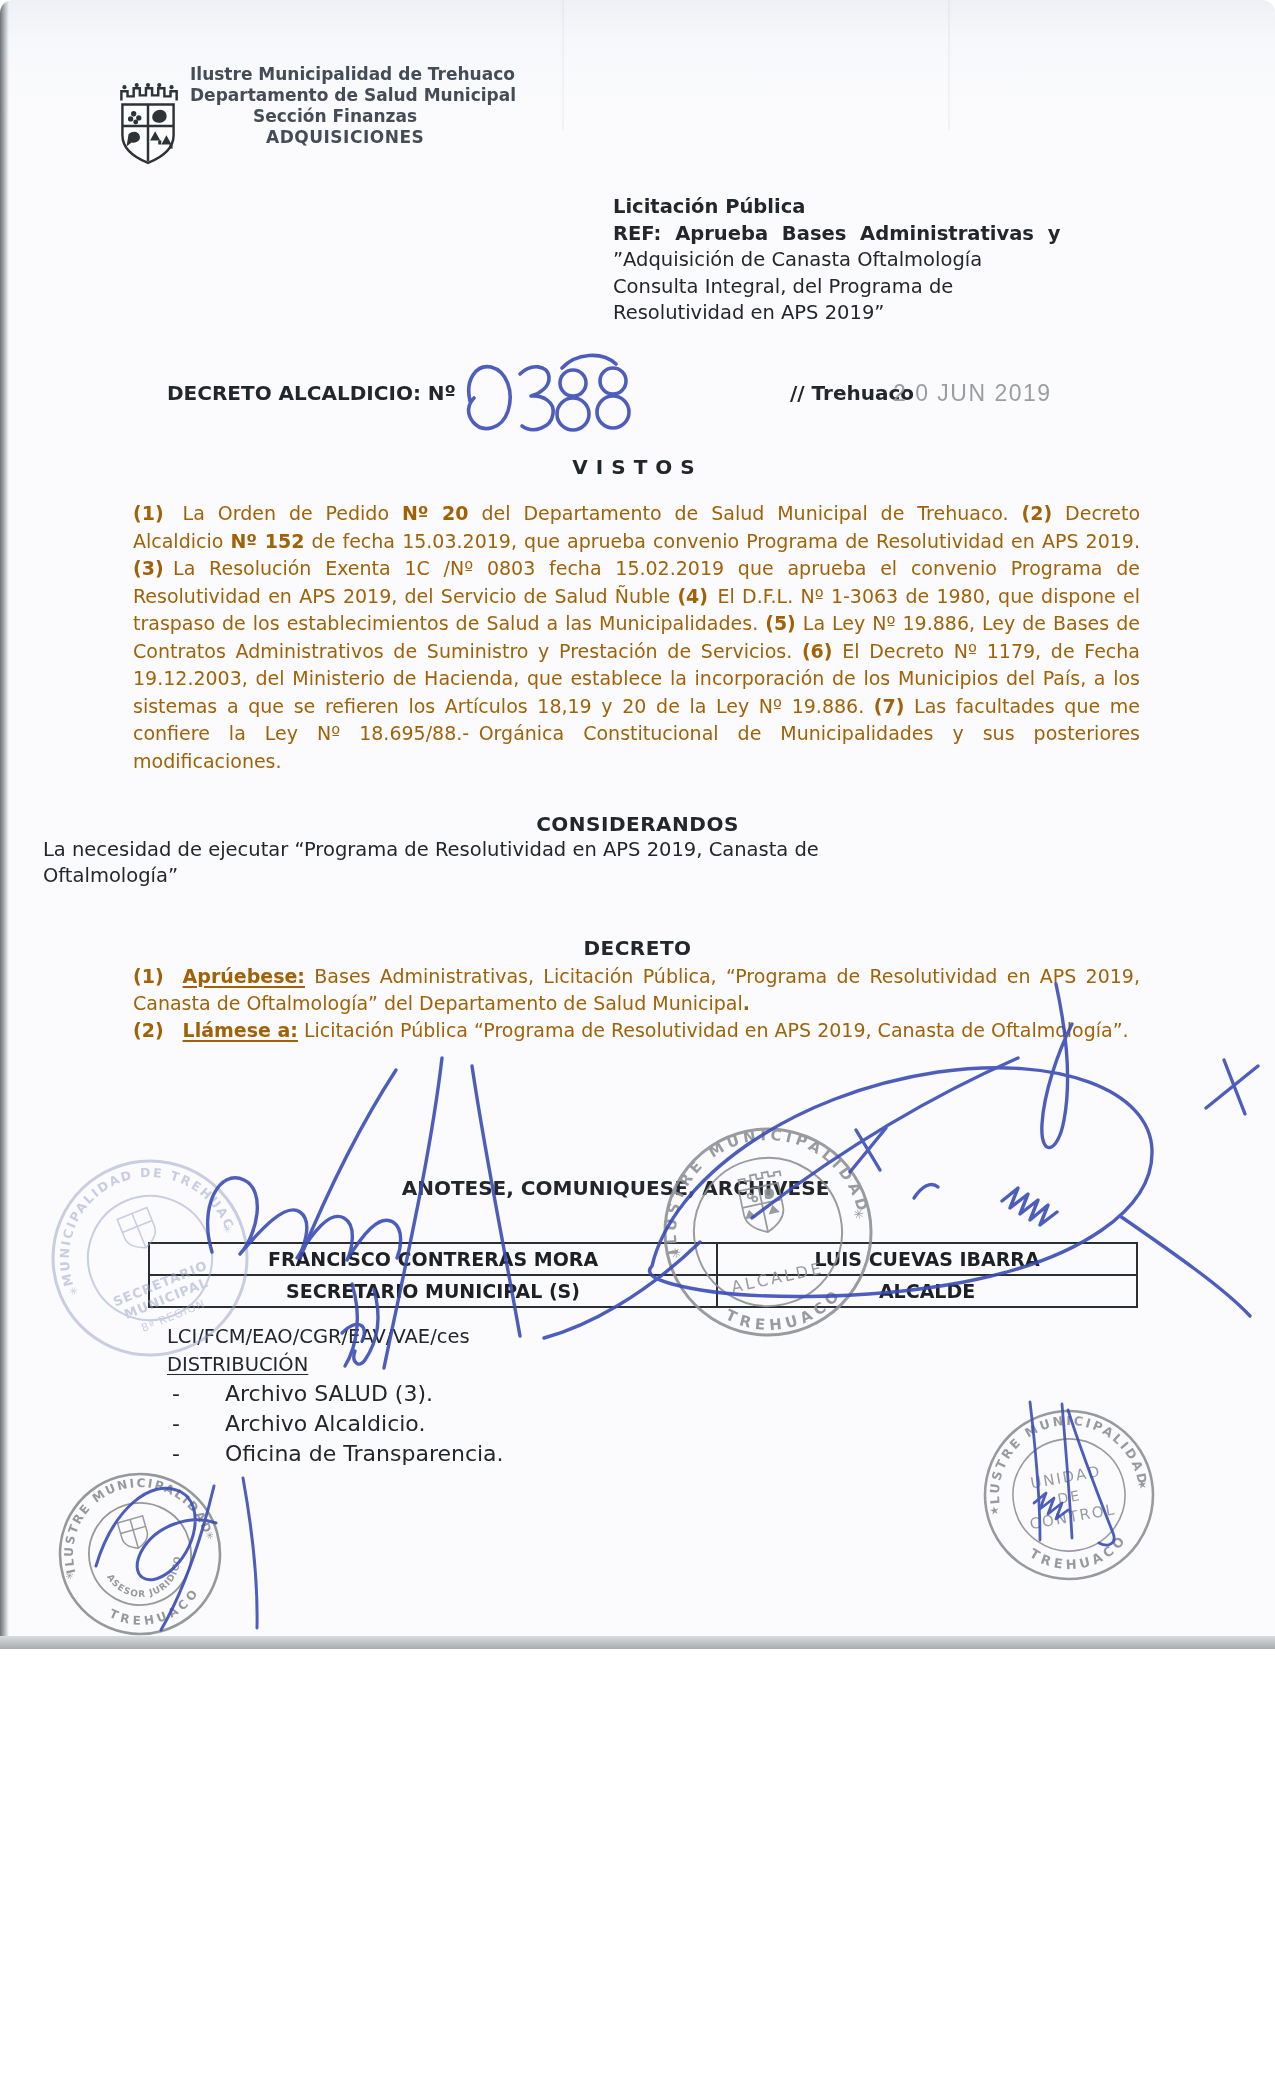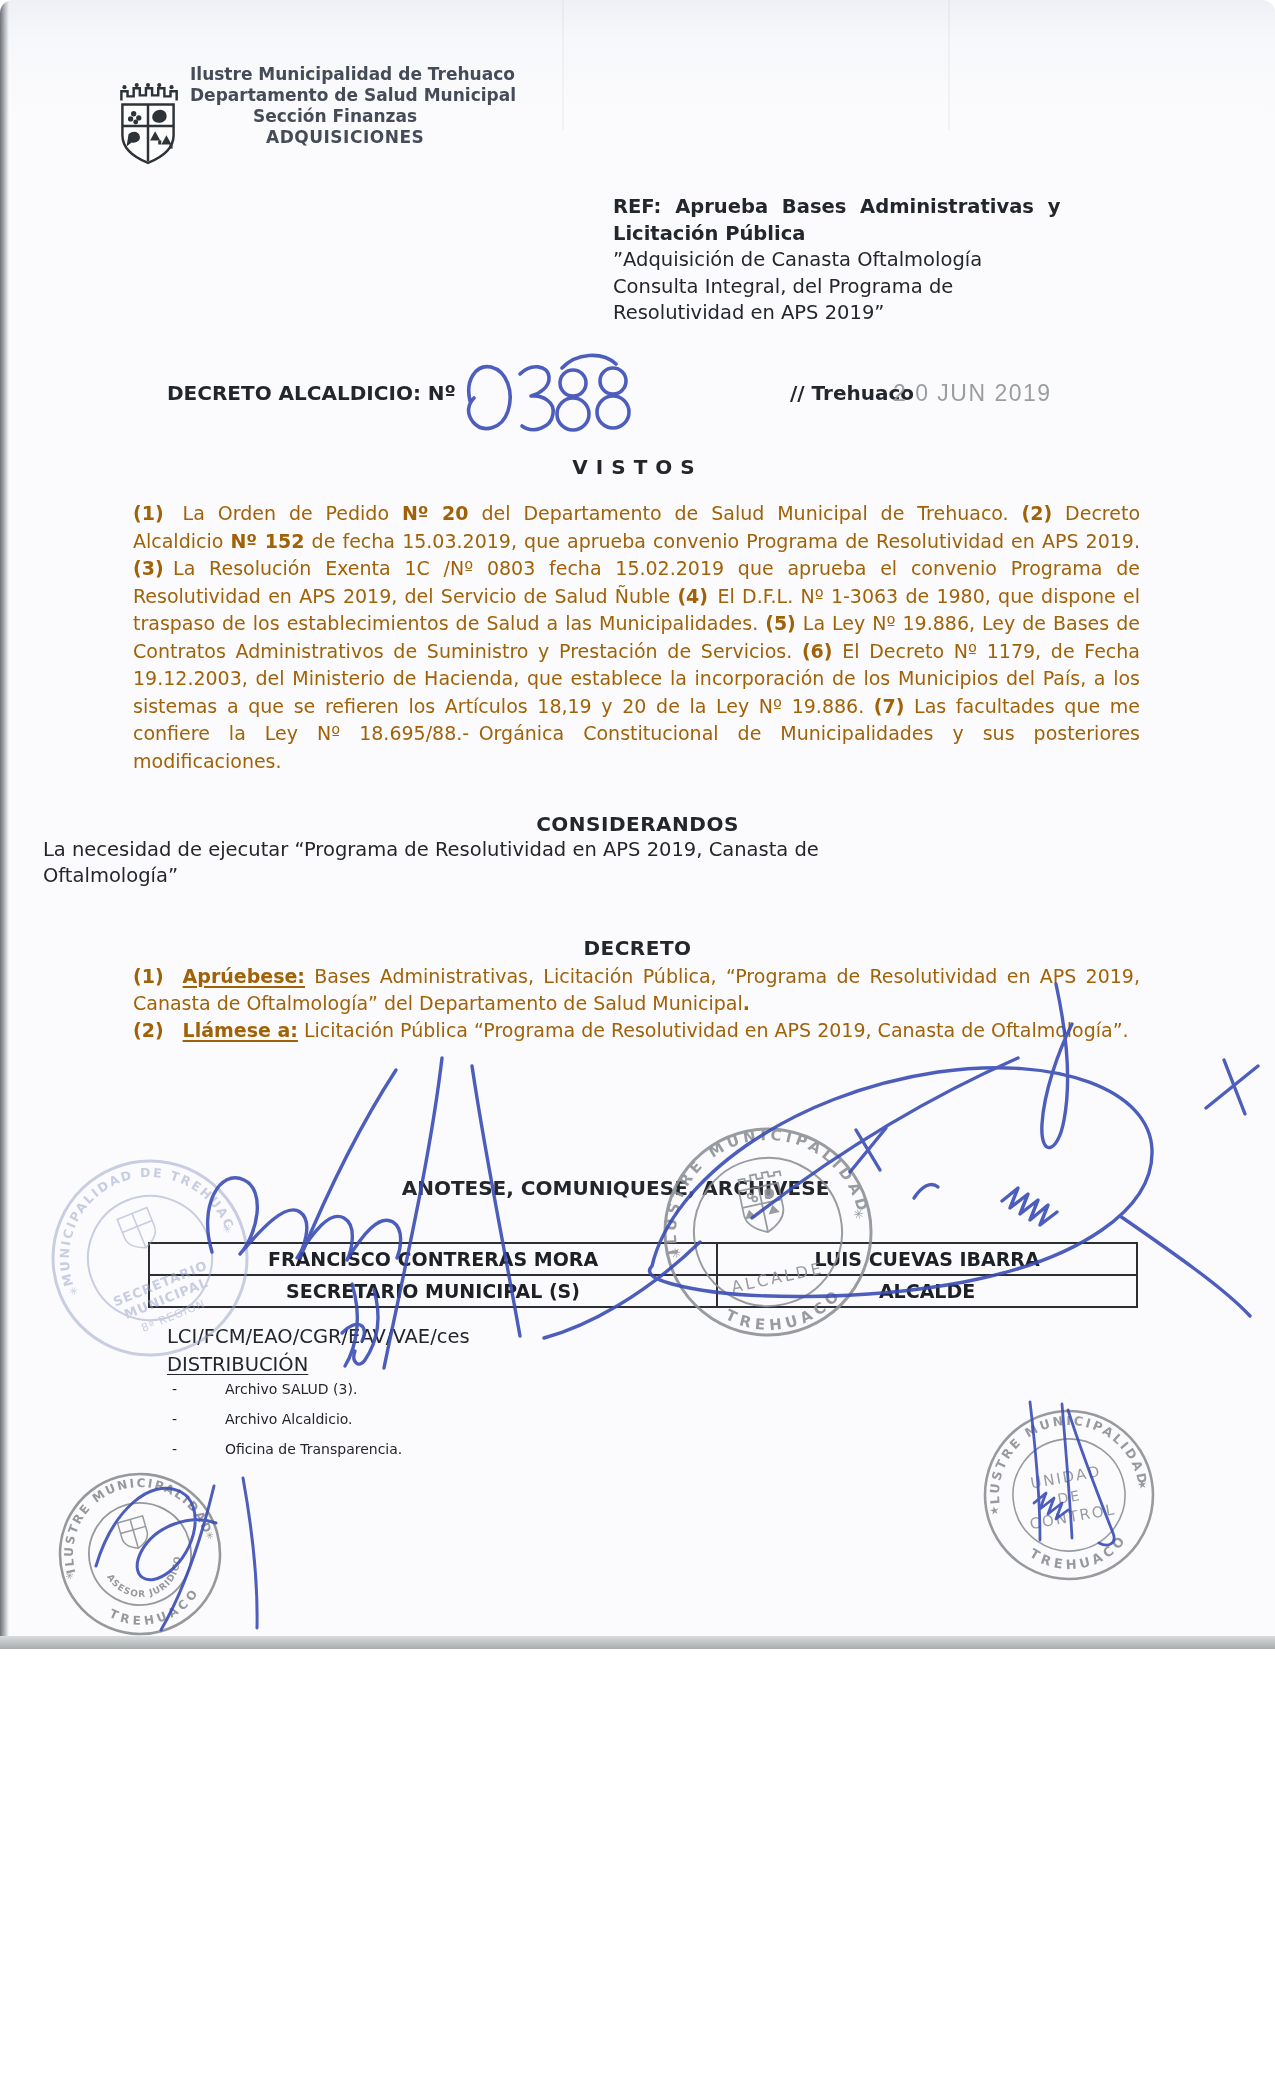--- a/index.html
+++ b/index.html
@@ -45,21 +45,21 @@
         font-size:20px;font-weight:bold;transform:translateX(-22px);}
   
   .sig-table{position:absolute;left:148px;top:1242px;width:990px;border-collapse:collapse;}
   .sig-table td{border:2px solid #2b2e33;font-size:19px;font-weight:bold;text-align:center;
         height:28px;padding:1px 4px;color:#1d2025;}
   .sig-col-l{width:57.5%;} .sig-col-r{width:42.5%;}
   
   .initials{position:absolute;left:167px;top:1325px;font-size:19.5px;}
   .distribucion{position:absolute;left:167px;top:1353px;font-size:19.5px;
         text-decoration:underline;text-underline-offset:3px;}
-  .dist-item{position:absolute;left:172px;font-size:14px;}
+  .dist-item{position:absolute;left:172px;font-size:22px;}
   .di1{top:1381px;} .di2{top:1411px;} .di3{top:1441px;}
   .dist-dash{display:inline-block;width:53px;}
   
   .stamp{position:absolute;pointer-events:none;}
   .st-alcalde{left:652px;top:1116px;width:232px;height:232px;transform:rotate(-12deg);opacity:.88;}
   .st-secretario{left:40px;top:1148px;width:220px;height:220px;transform:rotate(-22deg);opacity:.5;}
   .st-asesor{left:52px;top:1466px;width:176px;height:176px;transform:rotate(-16deg);opacity:.85;}
   .st-control{left:980px;top:1406px;width:178px;height:178px;transform:rotate(-10deg);opacity:.9;}
   .ink-overlay{position:absolute;left:0;top:0;width:1275px;height:2100px;pointer-events:none;}
 </style>
@@ -99,22 +99,22 @@
     </g>
   </svg>
   <div class="header-text">
     <div>Ilustre Municipalidad de Trehuaco</div>
     <div>Departamento de Salud Municipal</div>
     <div class="hl3">Sección Finanzas</div>
     <div class="hl4">ADQUISICIONES</div>
   </div>
 
   <div class="ref-block">
+    <div class="ref-bold">Licitación Pública</div>
     <div class="ref-bold ref-l1">REF: Aprueba Bases Administrativas y</div>
-    <div class="ref-bold">Licitación Pública</div>
     <div>”Adquisición de Canasta Oftalmología</div>
     <div>Consulta Integral, del Programa de</div>
     <div>Resolutividad en APS 2019”</div>
   </div>
 
   <div class="decree-label">DECRETO ALCALDICIO: Nº</div>
   <div class="decree-place">// Trehuaco</div>
   <div class="date-stamp">2 0 JUN 2019</div>
 
   <div class="sec-title t-vistos">VISTOS</div>

